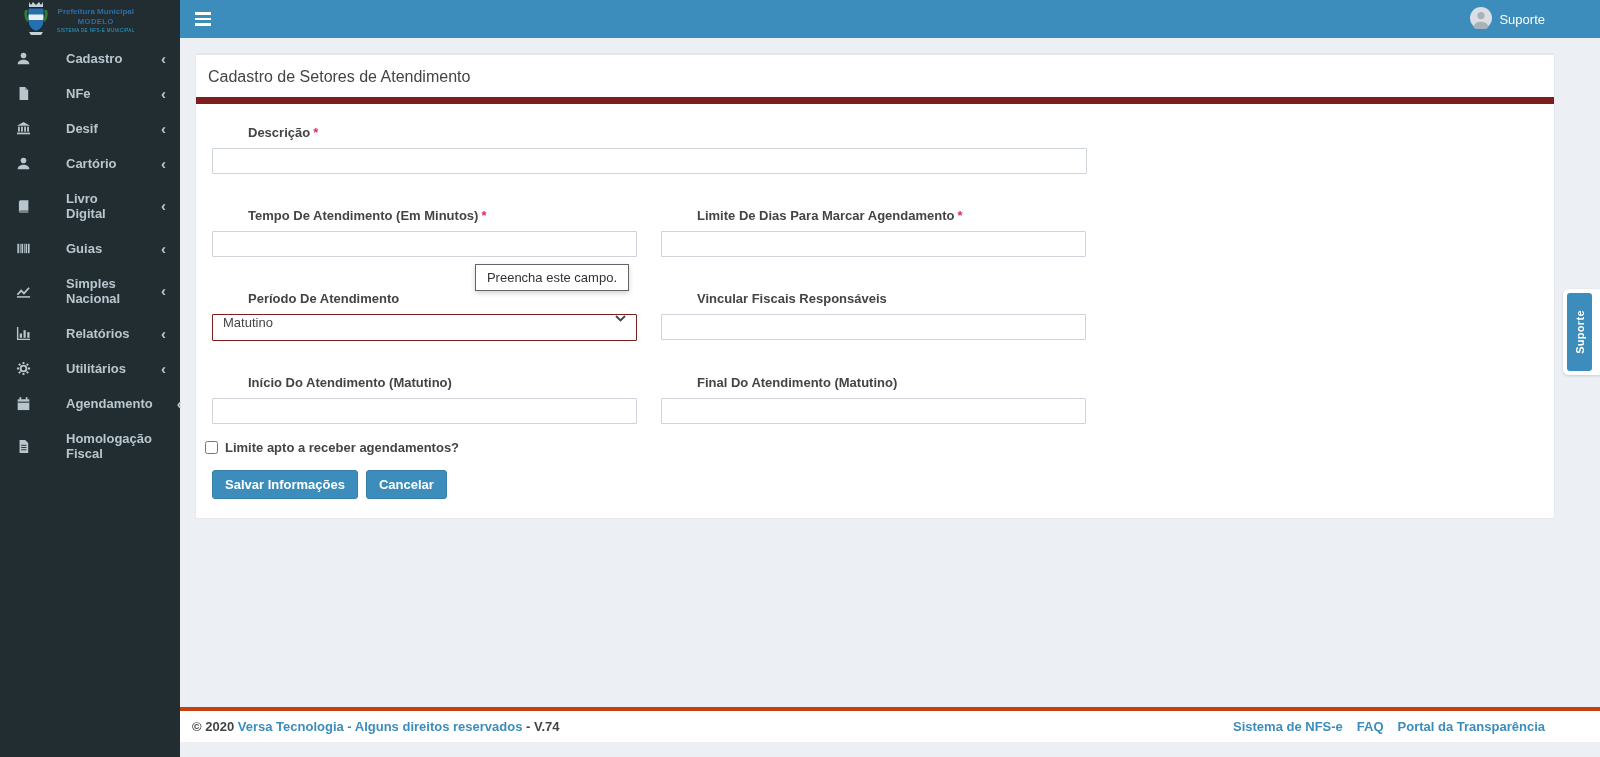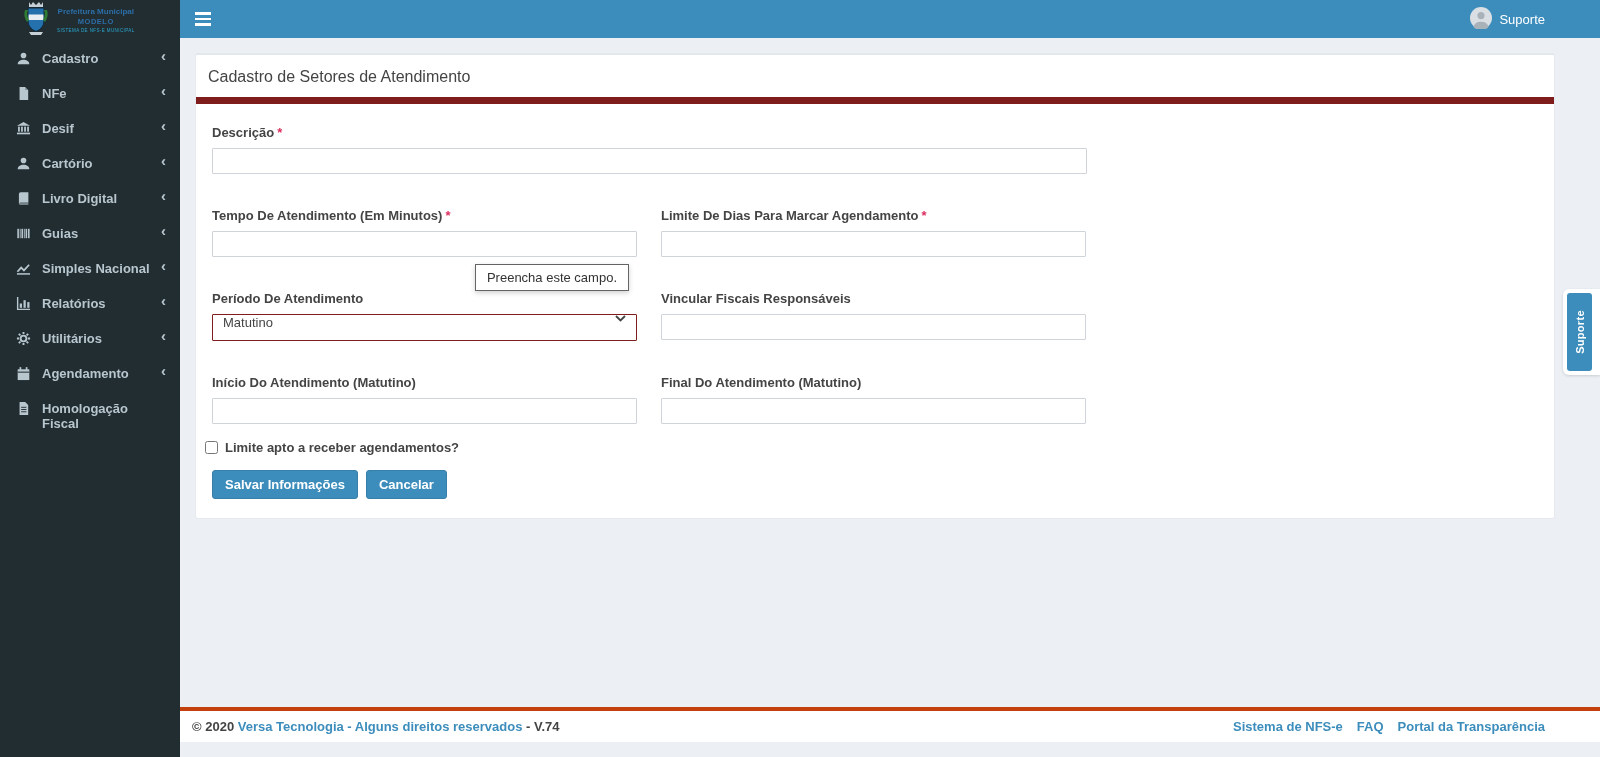--- a/index.html
+++ b/index.html
@@ -9,22 +9,22 @@
 
   
   .sidebar { position:fixed; left:0; top:0; width:180px; height:757px;
     background:#222d32; z-index:30; }
   .logo { height:40px; display:flex; align-items:center; padding-left:20px; cursor:pointer; }
   .logo-text { margin-left:5px; text-align:center; line-height:1.25; }
   .logo-line1 { font-size:8px; font-weight:bold; color:#2c6da6; }
   .logo-line2 { font-size:7.5px; font-weight:bold; color:#2c6da6; letter-spacing:.5px; }
   .logo-line3 { font-size:4.5px; color:#2aa7cf; letter-spacing:.4px; margin-top:2px; }
   .menu { list-style:none; padding-top:1px; }
-  .menu-item { display:flex; padding:10px 14px 10px 16px;
-    color:#b8c7ce; font-weight:600; font-size:13px; cursor:pointer; }
+  .menu-item { display:flex; align-items:center; padding:10px 14px 10px 16px;
+    color:#b8c7ce; font-weight:600; font-size:13px; cursor:pointer;gap:24px; }
   .mi-icon { width:17px; height:15px; margin-right:9px; flex:0 0 17px; display:inline-flex; }
   .mi-icon svg { width:15px; height:15px; }
   .chev { margin-left:auto; font-size:15px; line-height:10px; color:#b8c7ce; }
 
   
   .main { margin-left:180px; }
   .topbar { height:38px; background:#3c8dbc; display:flex; align-items:center;
     justify-content:space-between; }
   .hamburger { width:45px; height:38px; display:flex; flex-direction:column;
     justify-content:center; align-items:center; gap:3px; cursor:pointer; }
@@ -38,21 +38,21 @@
     border-radius:3px; }
   .box-header { padding:13px 15px 11px 12px; border-bottom:7px solid #7f1d1d;
     font-size:16px; color:#444; }
   .box-body { padding:21px 16px 19px 16px; }
 
   .form-row { display:flex; gap:24px; margin-bottom:34px; }
   .form-row.tight { margin-bottom:16px; }
   .fg { width:425px; position:relative; }
   .fg.full { width:875px; }
   .fg label { display:block; font-weight:bold; font-size:13px; color:#444;
-    margin-bottom:8px; }
+    margin-bottom:8px;margin-left:36px; }
   .req { color:#dc2e5e; margin-left:3px; font-weight:bold; }
   .fg input[type=text] { width:100%; height:26px; border:1px solid #cfd4da;
     border-radius:1px; padding:0 8px; font-size:13px; color:#444;
     font-family:inherit; background:#fff; }
   .select-box { width:100%; height:27px; border:1px solid #7f1d1d; border-radius:1px;
     display:flex; padding:0 10px; cursor:pointer;
     color:#444; background:#fff; position:relative; }
   .select-caret { margin-left:auto; display:inline-flex; }
 
   .tooltip { position:absolute; top:calc(100% + 7px); right:8px; background:#fff;

